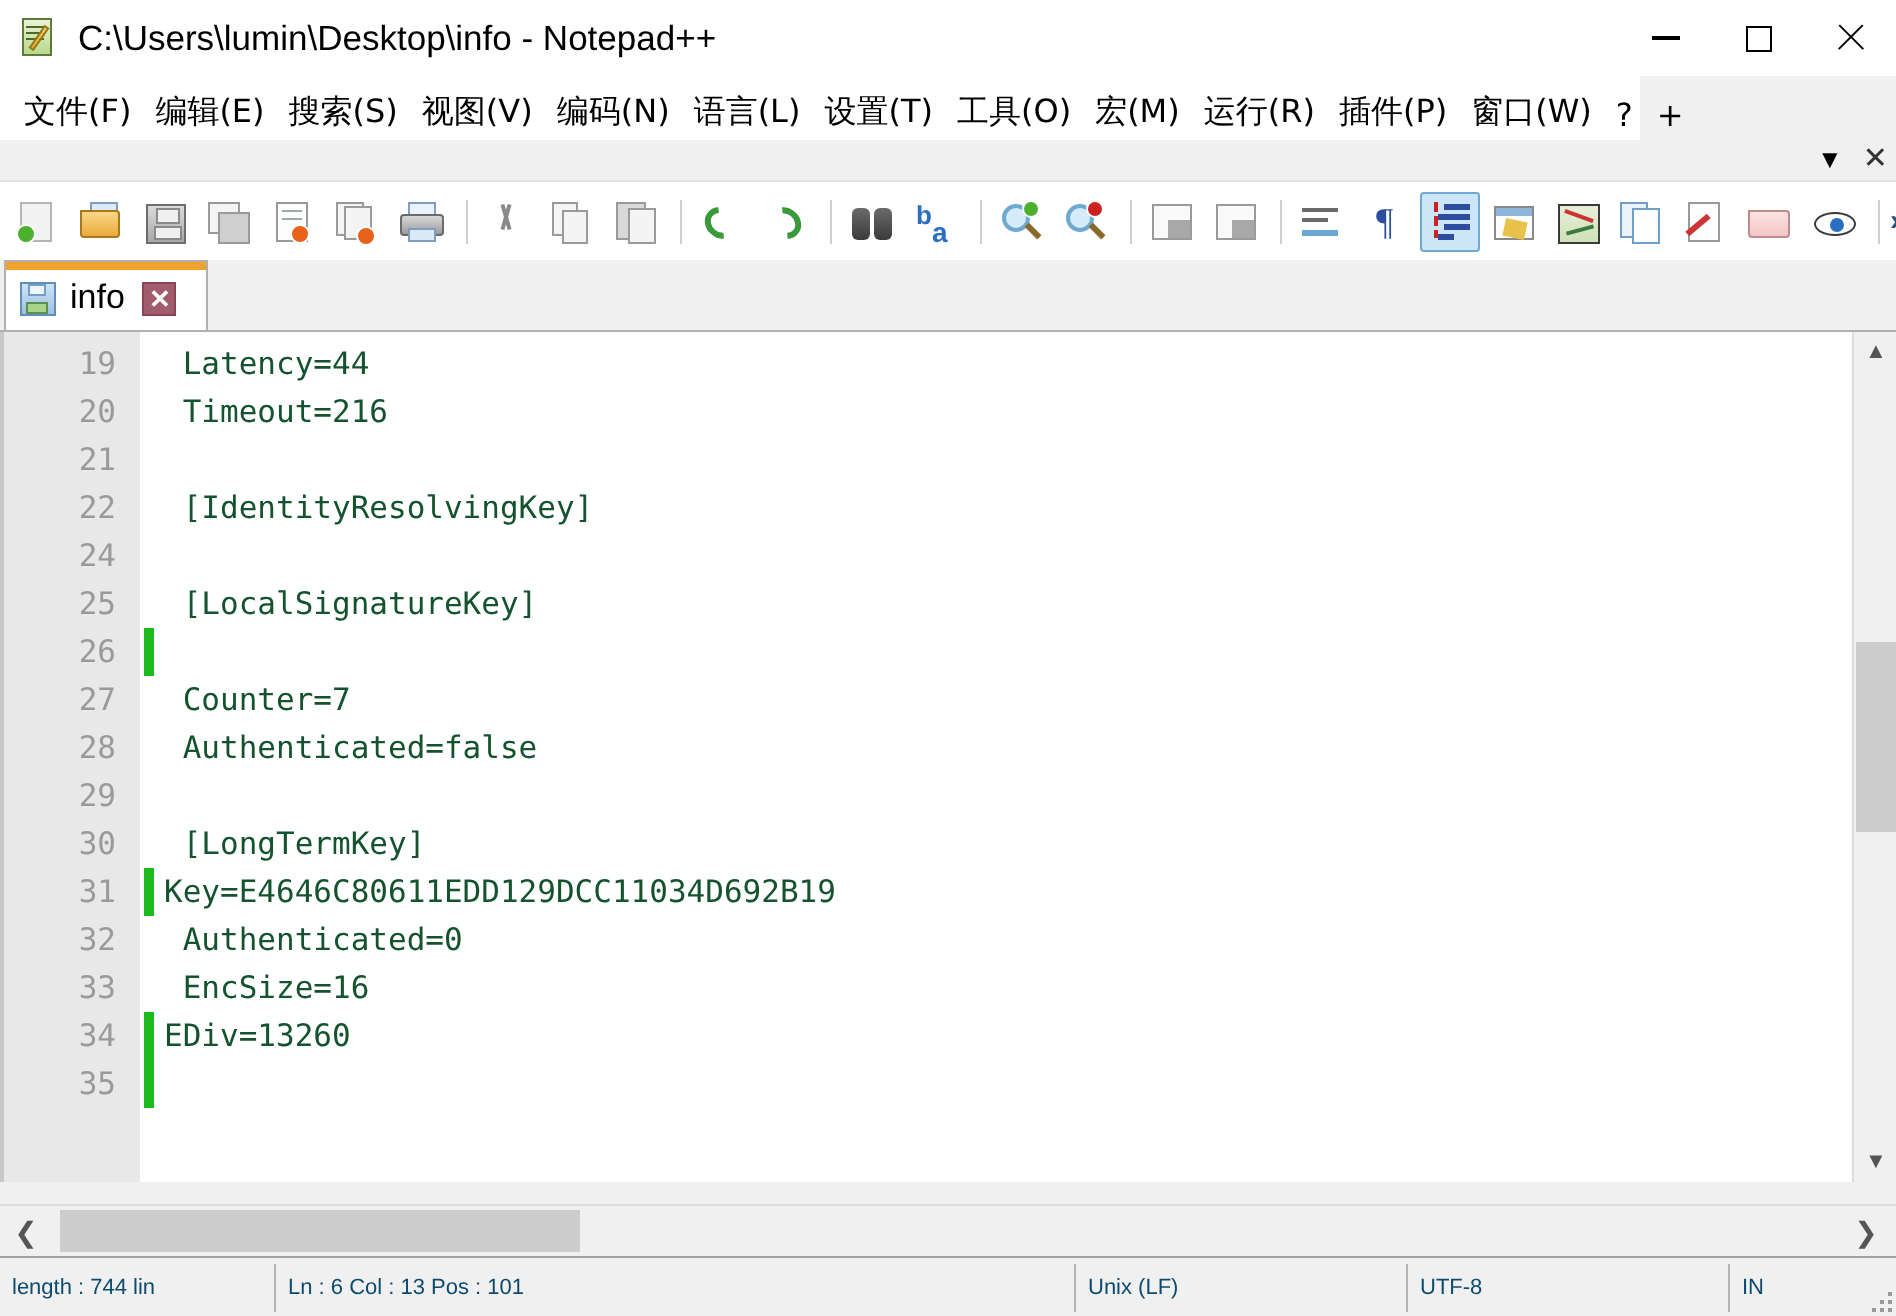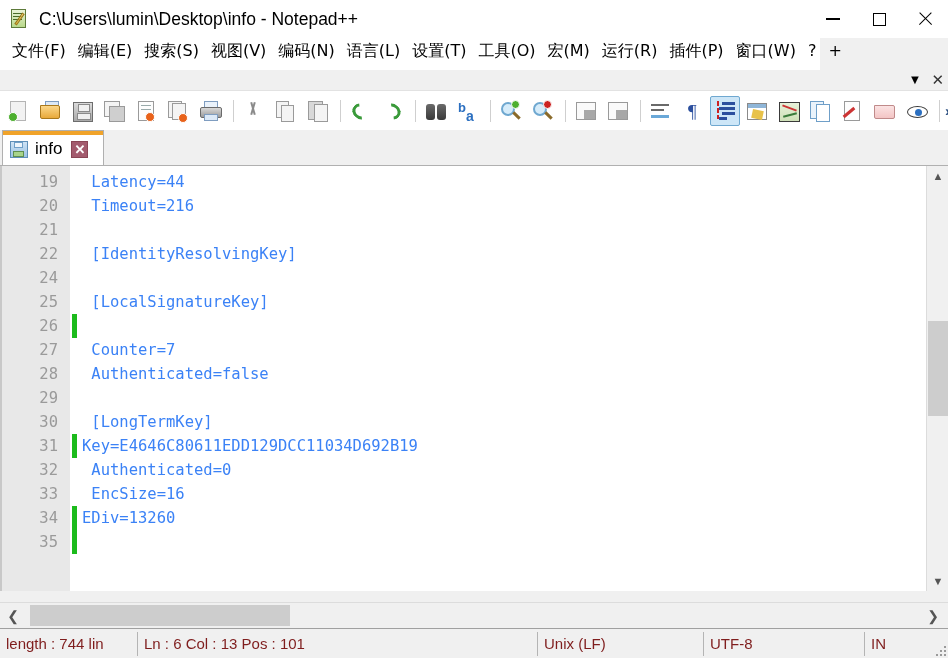--- a/index.html
+++ b/index.html
@@ -47,21 +47,21 @@
   .wb-close { width: 16px; height: 16px; position: relative; }
   .wb-close:before, .wb-close:after {
     content: ""; position: absolute; left: 0; top: 7px; width: 17px; height: 1.4px; background: #000;
   }
   .wb-close:before { transform: rotate(45deg); }
   .wb-close:after { transform: rotate(-45deg); }
 
   
   .menubar {
     position: absolute; left: 0; top: 38px; width: 820px; height: 32px;
-    background: #ffffff; display: flex; align-items: flex-start; padding-left: 6px;
+    background: #ffffff; display: flex; align-items: flex-end; padding-left: 6px;
   }
   .menu-item {
     font-size: 16px; color: #000; padding: 3px 6px; white-space: nowrap;
     font-family: "DejaVu Sans", "Liberation Sans", sans-serif;
   }
 
   
   .tb-extra {
     position: absolute; right: 4px; top: 68px; width: 56px; height: 22px;
     display: flex; align-items: center; justify-content: flex-end; gap: 10px;
@@ -208,21 +208,21 @@
     position: absolute; left: 0; top: 0; width: 58px; text-align: right;
     font-family: "DejaVu Sans Mono", monospace; font-size: 15.5px;
     color: #9a9a9a; line-height: 24px;
   }
   .marker {
     position: absolute; left: 72px; top: 0px; width: 5px; height: 24px; background: #1cbb1c;
   }
   .ltext {
     position: absolute; left: 82px; top: 0;
     font-family: "DejaVu Sans Mono", monospace; font-size: 15.5px;
-    color: #3b82f6; line-height: 24px; white-space: pre;
+    color: #14532d; line-height: 24px; white-space: pre;
   }
   
   .vscroll {
     position: absolute; right: 0; top: 166px; width: 22px; height: 425px;
     background: #f0f0f0; border-left: 1px solid #dcdcdc;
   }
   .vs-up, .vs-dn {
     position: absolute; left: 0; width: 22px; height: 20px;
     display: flex; align-items: center; justify-content: center;
     color: #555; font-size: 11px;
@@ -246,21 +246,21 @@
   }
 
   
   .statusbar {
     position: absolute; left: 0; bottom: 0; width: 948px; height: 30px;
     background: #f0f0f0; border-top: 1px solid #a0a0a0;
     display: flex; align-items: center;
   }
   .st-cell {
     height: 30px; display: flex; align-items: center; padding-left: 6px;
-    font-size: 15px; color: #7f1d1d; white-space: nowrap; overflow: hidden;
+    font-size: 11px; color: #0c4a6e; white-space: nowrap; overflow: hidden;
     font-family: "Liberation Sans", sans-serif; position: relative;
   }
   .st-div { width: 1px; height: 24px; background: #b4b4b4; flex: none; }
   .st-len  { width: 137px; }
   .st-pos  { width: 399px; }
   .st-eol  { width: 165px; text-align: center; }
   .st-enc  { width: 160px; }
   .st-ins  { width: 80px; }
   .st-grip { position: absolute; right: 2px; bottom: 2px; width: 12px; height: 12px; }
   .st-grip i {

